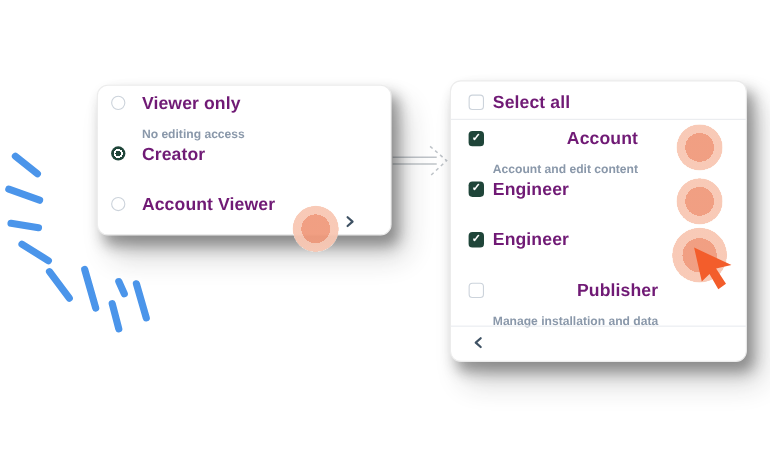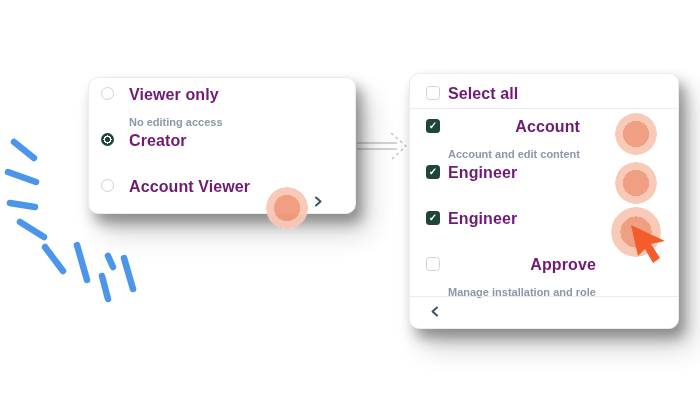--- a/index.html
+++ b/index.html
@@ -141,22 +141,22 @@
         </span>
       <span class="row-text">
         <span class="row-title">Engineer</span>
       </span>
       <span class="pulse-glow" style="left:201px; top:-3px; width:50px; height:50px;"></span>
     </div>
 
     <div class="row" style="top:182px;">
       <span class="checkbox"></span>
       <span class="row-text">
-        <span class="row-title">Approve</span>
-        <div class="row-desc">Manage installation and role</div>
+        <span class="row-title">Publisher</span>
+        <div class="row-desc">Manage installation and data</div>
       </span>
     </div>
 
     <div class="divider" style="top:222px;"></div>
 
     <svg class="chev" style="position:absolute; left:20px; top:231px;" width="10" height="13">
       <polyline points="7,2.5 2.5,6.5 7,10.5" fill="none" stroke="#3f5264" stroke-width="2" stroke-linecap="round" stroke-linejoin="round"></polyline>
     </svg>
   </div>
 

